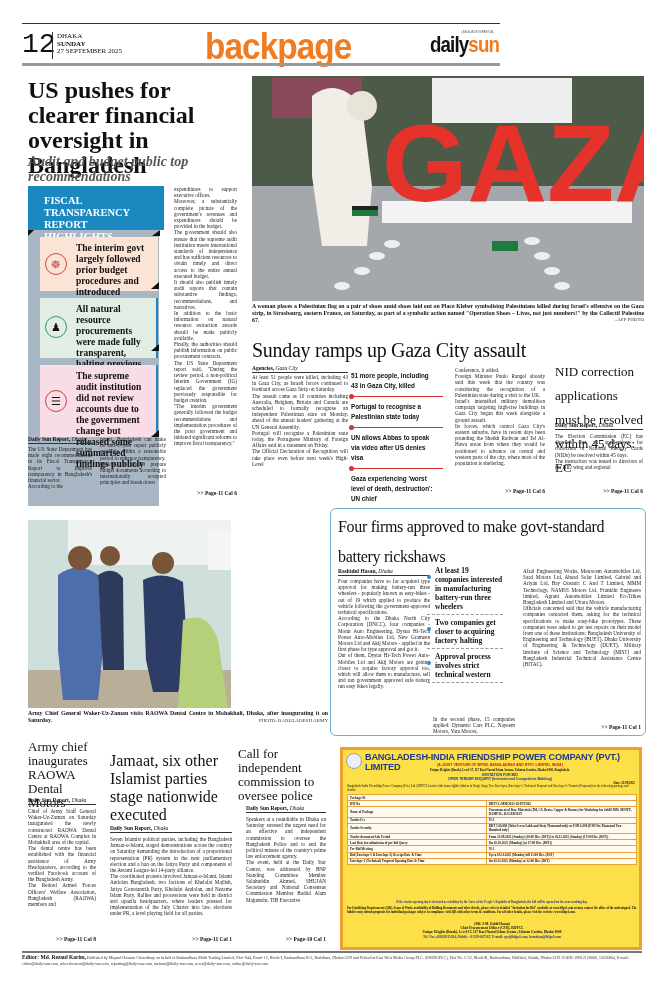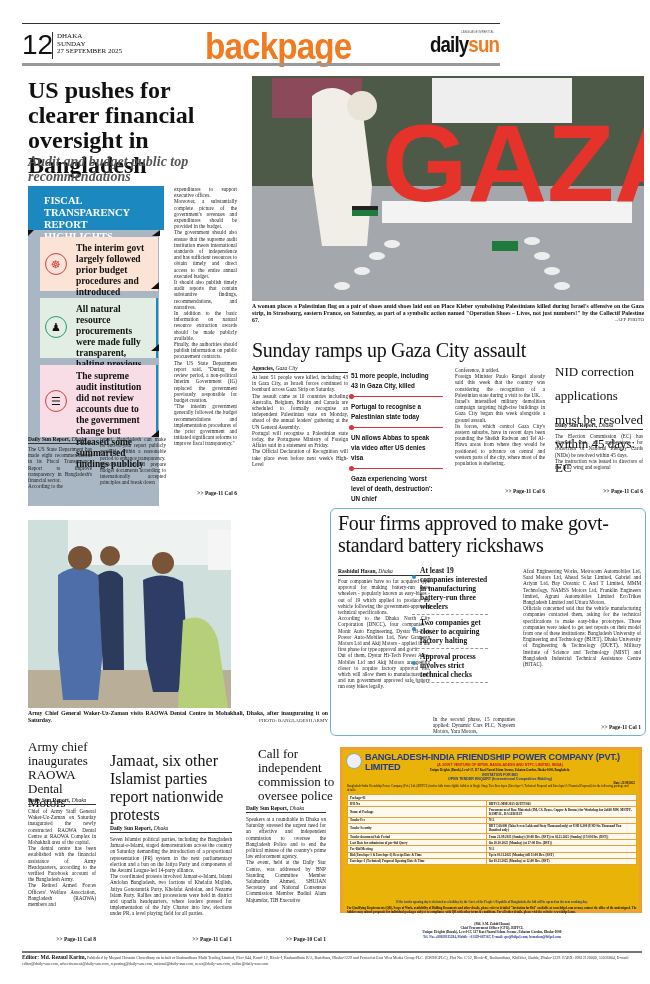--- a/index.html
+++ b/index.html
@@ -1,18 +1,18 @@
 <!DOCTYPE html>
 <html><head>
 <meta charset="utf-8">
 <style>
 *{box-sizing:border-box;margin:0;padding:0}
 body{width:650px;height:984px;background:#fff;font-family:"Liberation Serif","DejaVu Serif",serif;color:#111;position:relative;overflow:hidden}
 .abs{position:absolute}
-.serif{font-family:Liberation Sans, sans-serif}
+.serif{font-family:Liberation Mono, monospace}
 .sans{font-family:"Liberation Sans","DejaVu Sans",sans-serif}
 .topline{left:22px;top:23px;width:478px;height:1px;background:#333}
 .pagenum{left:22px;top:31px;font-size:28px;line-height:28px;font-weight:300}
 .pnsep{left:52px;top:32px;width:1px;height:27px;background:#333}
 .dateblk{left:57px;top:33px;font-size:7px;line-height:7.5px}
 .backpage{left:205px;top:26px;font-family:"Liberation Sans",sans-serif;font-weight:bold;font-size:37px;color:#f07b20;letter-spacing:-1px;transform:scaleX(.9);transform-origin:left}
 .logo{left:430px;top:32px;font-family:"Liberation Sans",sans-serif;font-weight:bold;font-size:22px;letter-spacing:-1px;transform:scaleX(.85);transform-origin:left}
 .logo .sun{color:#f07b20}
 .logotag{left:461px;top:30px;font-size:3px;color:#666}
 .rule2{left:22px;top:63px;width:478px;height:3px;background:#999}
@@ -35,43 +35,43 @@
 
 .h2{left:252px;top:339px;font-size:20px;line-height:22px;font-weight:400;letter-spacing:-.3px}
 .hl-item{font-family:"Liberation Sans",sans-serif;font-weight:bold;font-size:7px;line-height:10px;transform:scaleX(.9);transform-origin:left}
 .hl-rule{height:1px;background:#d33;position:relative}
 .hl-rule::before{content:"";position:absolute;left:-2px;top:-2px;width:5px;height:5px;border-radius:50%;background:#d33}
 
 .nid{left:555px;top:360px;width:90px;font-size:13px;line-height:24px}
 
 .photo-army{left:28px;top:520px;width:203px;height:188px;overflow:hidden;background:#c8d8d4}
 .rickbox{left:330px;top:508px;width:316px;height:228px;border:1.5px solid #6cb3cf;border-radius:6px}
-.h3{left:338px;top:512px;font-size:20px;line-height:22px;letter-spacing:-.3px}
+.h3{left:338px;top:512px;font-size:16px;line-height:30px;letter-spacing:-.3px}
 .bullet{font-weight:bold;font-size:7.5px;line-height:9px;padding-left:8px;position:relative}
 .bullet::before{content:"";position:absolute;left:0;top:9px;width:4px;height:4px;border-radius:50%;background:#2b8fc6}
 .dash{border-top:1px dashed #999;margin:3px 0}
 
 .h4{font-size:13px;line-height:14px}
-.adbox{left:340px;top:747px;width:302px;height:166px;border:3px solid #f0a030;background:#eab308}
+.adbox{left:340px;top:747px;width:302px;height:203px;border:3px solid #f0a030;background:#fde047}
 .adtitle{font-family:"Liberation Sans",sans-serif;font-weight:bold;font-size:9.2px;color:#233a8c;letter-spacing:-.2px}
 .adsub{font-family:"Liberation Sans",sans-serif;font-weight:bold;font-size:3.6px;color:#c41d1d;text-align:center}
 .adtable{border-collapse:collapse;font-size:3.2px;width:280px}
 .adtable td{border:0.7px solid #e7a340;padding:0.6px 2px;font-weight:bold;background:#fff9ee}
 .footer{left:22px;top:951px;width:620px;font-size:4px;line-height:6px;color:#333;border-top:2px solid #777;padding-top:1px}
 .footer b{font-size:5.5px;color:#111}
 </style>
 </head>
 <body>
 
 <div class="abs topline"></div>
 <div class="abs pagenum serif">12</div>
 <div class="abs pnsep"></div>
 <div class="abs dateblk">
   <div>DHAKA</div>
-  <div style="font-weight:normal">SUNDAY</div>
+  <div style="font-weight:bold">SUNDAY</div>
   <div>27 SEPTEMBER 2025</div>
 </div>
 <div class="abs backpage">backpage</div>
 <div class="abs logo"><span>daily</span><span class="sun">sun</span></div>
 <div class="abs logotag sans">LANGUAGE IMPARTIAL</div>
 <div class="abs rule2"></div>
 
 <div class="abs h1">US pushes for clearer financial oversight in Bangladesh</div>
 <div class="abs sub1">Audit and budget public top recommendations</div>
 
@@ -182,47 +182,47 @@
 <div class="abs caption" style="left:28px;top:710px;width:300px">Army Chief General Waker-Uz-Zaman visits RAOWA Dental Centre in Mohakhali, Dhaka, after inaugurating it on Saturday.</div>
 <div class="abs credit" style="left:230px;top:718px;width:98px">PHOTO: BANGLADESH ARMY</div>
 
 <div class="abs rickbox"></div>
 <div class="abs h3" style="width:300px">Four firms approved to make govt-standard battery rickshaws</div>
 <div class="abs byline" style="left:338px;top:568px;width:92px"><span>Rashidul Hasan,</span> <i>Dhaka</i></div>
 <div class="abs txt" style="left:338px;top:578px;width:92px;white-space:pre-line">Four companies have so far acquired type approval for making battery-run three wheelers - popularly known as easy-bikes - out of 19 which applied to produce the vehicle following the government-approved technical specifications.
  According to the Dhaka North City Corporation (DNCC), four companies - Monir Auto Engineering, Dystar Hi-Tech Power Auto-Mobiles Ltd, New Grameen Motors Ltd and Akij Motors - applied in the first phase for type approval and got it.
  Out of them, Dystar Hi-Tech Power Auto-Mobiles Ltd and Akij Motors are getting closer to acquire factory approval too, which will allow them to manufacture, sell and run government approved safe battery run easy bikes legally.</div>
 
-<div class="abs" style="left:412px;top:566px;width:76px">
+<div class="abs" style="left:427px;top:566px;width:76px">
   <div class="bullet">At least 19 companies interested in manufacturing battery-run three wheelers</div>
   <div class="dash"></div>
   <div class="bullet">Two companies get closer to acquiring factory halting</div>
   <div class="dash"></div>
-  <div class="bullet">Approval process involves strict technical checks</div>
+  <div class="bullet">Approval process involves strict technical western</div>
   <div class="dash"></div>
 </div>
 <div class="abs txt" style="left:433px;top:716px;width:82px">In the second phase, 15 companies applied: Dynamic Cars PLC, Nayeem Motors, Yara Motors,</div>
 <div class="abs txt" style="left:523px;top:568px;width:118px;white-space:pre-line">Afzal Engineering Works, Metrocem Automobiles Ltd, Saad Motors Ltd, Ahead Solar Limited, Gabriel and Ariyan Ltd, Bay Oceanic C And T Limited, MMM Technology, NAMSS Motors Ltd, Franklin Engineers limited, Agrani Automobiles Limited EcoTrikes Bangladesh Limited and Uttara Motors.
  Officials concerned said that the vehicle manufacturing companies contacted them, asking for the technical specifications to make easy-bike prototypes. These companies were asked to get test reports on their model from one of these institutions: Bangladesh University of Engineering and Technology (BUET), Dhaka University of Engineering &amp; Technology (DUET), Military Institute of Science and Technology (MIST) and Bangladesh Industrial Technical Assistance Centre (BITAC).</div>
 <div class="abs cont" style="left:523px;top:724px;width:118px">&gt;&gt; Page-11 Col 1</div>
 
 <div class="abs h4" style="left:28px;top:740px;width:68px">Army chief inaugurates RAOWA Dental Motors</div>
 <div class="abs byline" style="left:28px;top:797px;width:68px"><span>Daily Sun Report,</span> <i>Dhaka</i></div>
 <div class="abs txt" style="left:28px;top:808px;width:68px;white-space:pre-line">Chief of Army Staff General Waker-Uz-Zaman on Saturday inaugurated the newly constructed RAOWA Dental Centre at RAOWA Complex in Mohakhali area of the capital.
  The dental centre has been established with the financial assistance of Army Headquarters, according to the verified Facebook account of the Bangladesh Army.
  The Retired Armed Forces Officers' Welfare Association, Bangladesh (RAOWA) members and</div>
 <div class="abs cont" style="left:28px;top:936px;width:68px">&gt;&gt; Page-11 Col 8</div>
 
-<div class="abs" style="left:110px;top:752px;width:125px;font-size:16px;line-height:18px">Jamaat, six other Islamist parties report nationwide protests</div>
+<div class="abs" style="left:110px;top:752px;width:125px;font-size:16px;line-height:18px">Jamaat, six other Islamist parties stage nationwide executed</div>
 <div class="abs byline" style="left:110px;top:825px;width:122px"><span>Daily Sun Report,</span> <i>Dhaka</i></div>
 <div class="abs txt" style="left:110px;top:836px;width:122px;white-space:pre-line">Seven Islamist political parties, including the Bangladesh Jamaat-e-Islami, staged demonstrations across the country on Saturday demanding the introduction of a proportional representation (PR) system in the next parliamentary election and a ban on the Jatiya Party and components of the Awami League-led 14-party alliance.
  The coordinated protests involved Jamaat-e-Islami, Islami Andolan Bangladesh, two factions of Khelafat Majlish, Jatiya Gonotantrik Party, Khelafat Andolan, and Nezame Islam Party. Rallies and processions were held in district and upazila headquarters, where leaders pressed for implementation of the July Charter into law, elections under PR, a level playing field for all parties.</div>
 <div class="abs cont" style="left:110px;top:936px;width:122px">&gt;&gt; Page-11 Col 1</div>
 
-<div class="abs h4" style="left:258px;top:747px;width:82px">Call for independent commission to oversee police</div>
+<div class="abs h4" style="left:238px;top:747px;width:82px">Call for independent commission to oversee police</div>
 <div class="abs byline" style="left:246px;top:805px;width:80px"><span>Daily Sun Report,</span> <i>Dhaka</i></div>
 <div class="abs txt" style="left:246px;top:816px;width:80px;white-space:pre-line">Speakers at a roundtable in Dhaka on Saturday stressed the urgent need for an effective and independent commission to oversee the Bangladesh Police and to end the political misuse of the country's prime law enforcement agency.
  The event, held at the Daily Star Centre, was addressed by BNP Standing Committee Member Salahuddin Ahmed, SHUJAN Secretary and National Consensus Commission Member Badiul Alam Majumdar, TIB Executive</div>
 <div class="abs cont" style="left:246px;top:936px;width:80px">&gt;&gt; Page-10 Col 1</div>
 
 <div class="abs adbox">
   <div style="position:absolute;left:3px;top:3px;width:16px;height:16px;border-radius:50%;border:1px solid #8aa;background:#eef"></div>
   <div class="adtitle" style="position:absolute;left:22px;top:2px">BANGLADESH-INDIA FRIENDSHIP POWER COMPANY (PVT.) LIMITED</div>
   <div class="adsub" style="position:absolute;left:22px;top:13px;width:270px">(A JOINT VENTURE OF BPDB, BANGLADESH AND NTPC LIMITED, INDIA)</div>
   <div style="position:absolute;left:22px;top:18px;width:270px;font-size:3px;text-align:center;font-weight:bold">Unique Heights (Borak), Level-17, 117 Kazi Nazrul Islam Avenue, Eskaton Garden, Dhaka-1000, Bangladesh.</div>

